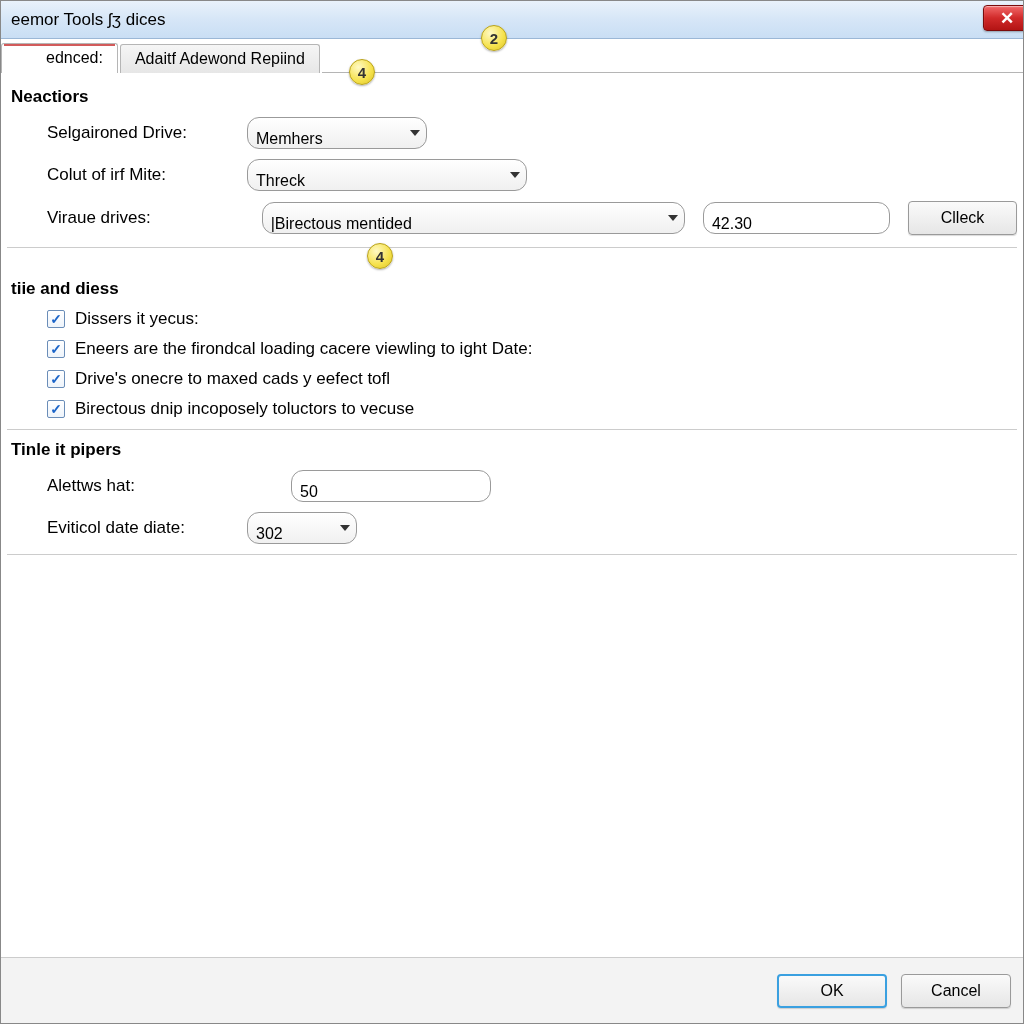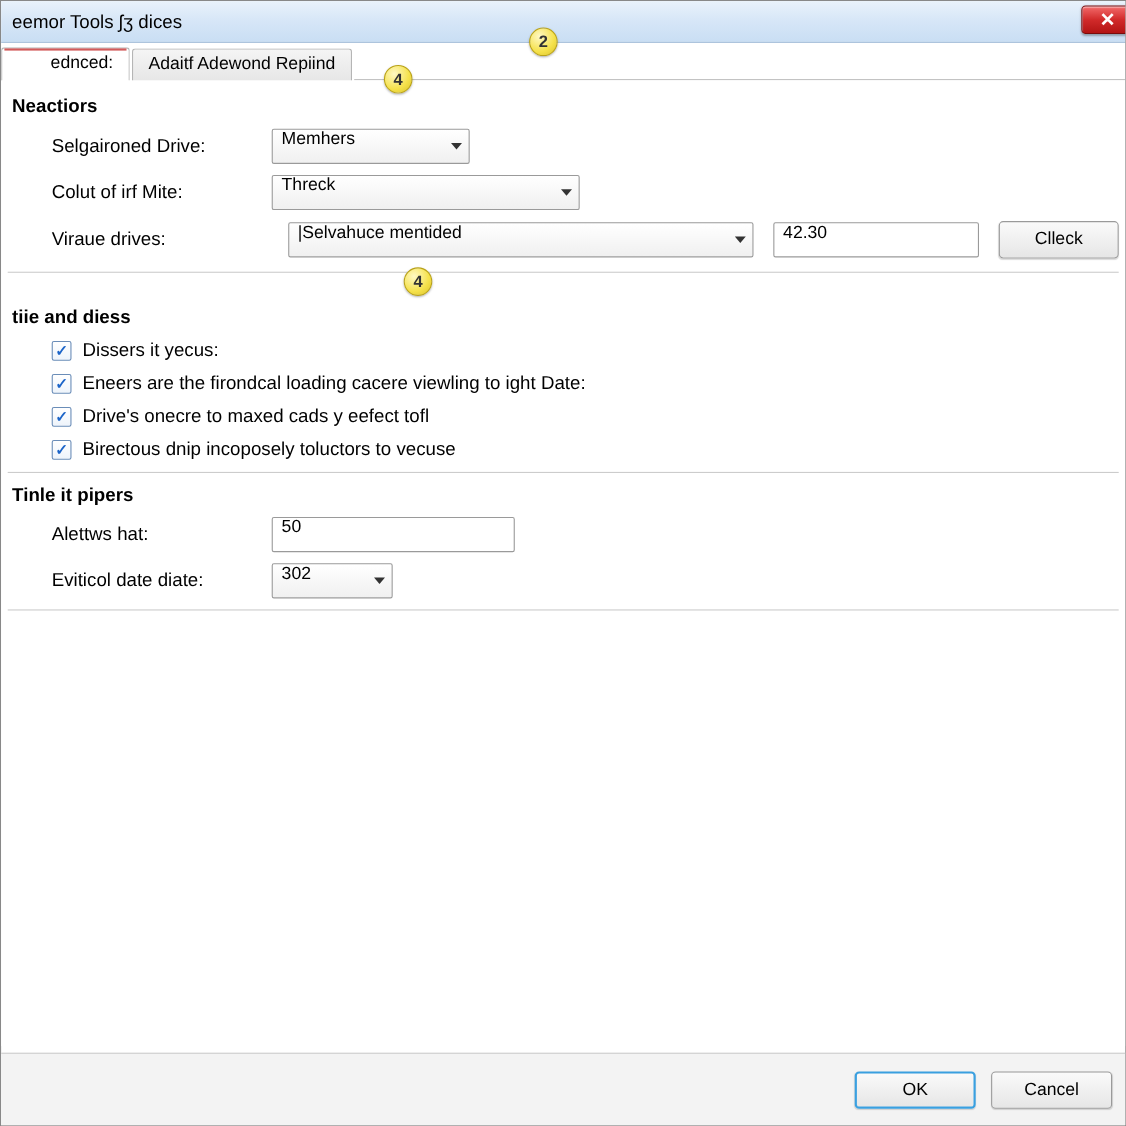--- a/index.html
+++ b/index.html
@@ -103,37 +103,37 @@
     margin:10px 0;
   }
   .label {
     width:240px;
     padding-left:40px;
     font-size:17px;
   }
   .select, .textinput, .num {
     border:1px solid #9a9a9a;
     background:linear-gradient(#fff,#f0f0f0);
-    border-radius:2px;
+    border-radius:12px;
     height:32px;
-    display:flex; align-items:flex-start;
+    display:flex; align-items:flex-end;
     padding:0 8px;
     font-size:16px;
     position:relative;
   }
   .select .caret {
     position:absolute; right:6px; top:50%; transform:translateY(-50%);
     width:0;height:0;border-left:5px solid transparent;border-right:5px solid transparent;border-top:6px solid #333;
   }
   .select.small { width:180px; }
   .select.med  { width:280px; }
   .select.large{ width:430px; }
   .select.tiny { width:110px; }
   .num { width:190px; background:#fff; }
-  .textinput { width:221px; background:#fff; }
+  .textinput { width:200px; background:#fff;margin-left:44px; }
   .btn {
     height:34px;
     padding:0 22px;
     border:1px solid #9a9a9a;
     border-radius:4px;
     background:linear-gradient(#fafafa,#e6e6e6);
     font-size:16px;
     display:flex; align-items:center; justify-content:center;
     cursor:default;
     box-shadow: 0 1px 1px rgba(0,0,0,.15);
@@ -208,21 +208,21 @@
       <div class="label">Colut of irf Mite:</div>
       <div class="select med">
         <span>Threck</span>
         <span class="caret"></span>
       </div>
     </div>
 
     <div class="row" style="gap:18px;">
       <div class="label">Viraue drives:</div>
       <div class="select large">
-        <span>|Selvahuce mentided</span>
+        <span>|Birectous mentided</span>
         <span class="caret"></span>
       </div>
       <div class="num">
         <span>42.30</span>
       </div>
       <div class="btn" style="width:110px;">
         <span>Clleck</span>
       </div>
     </div>
 

